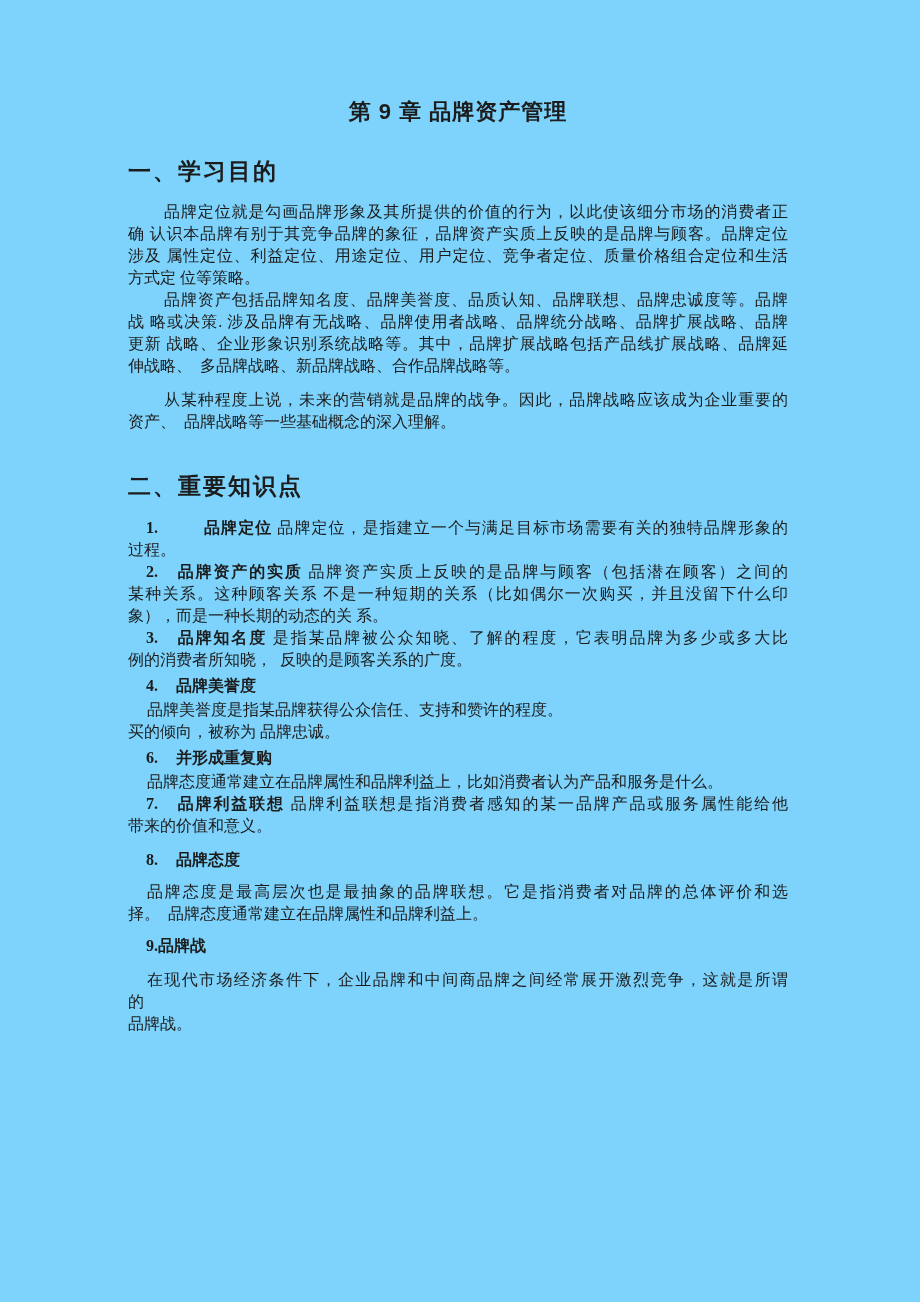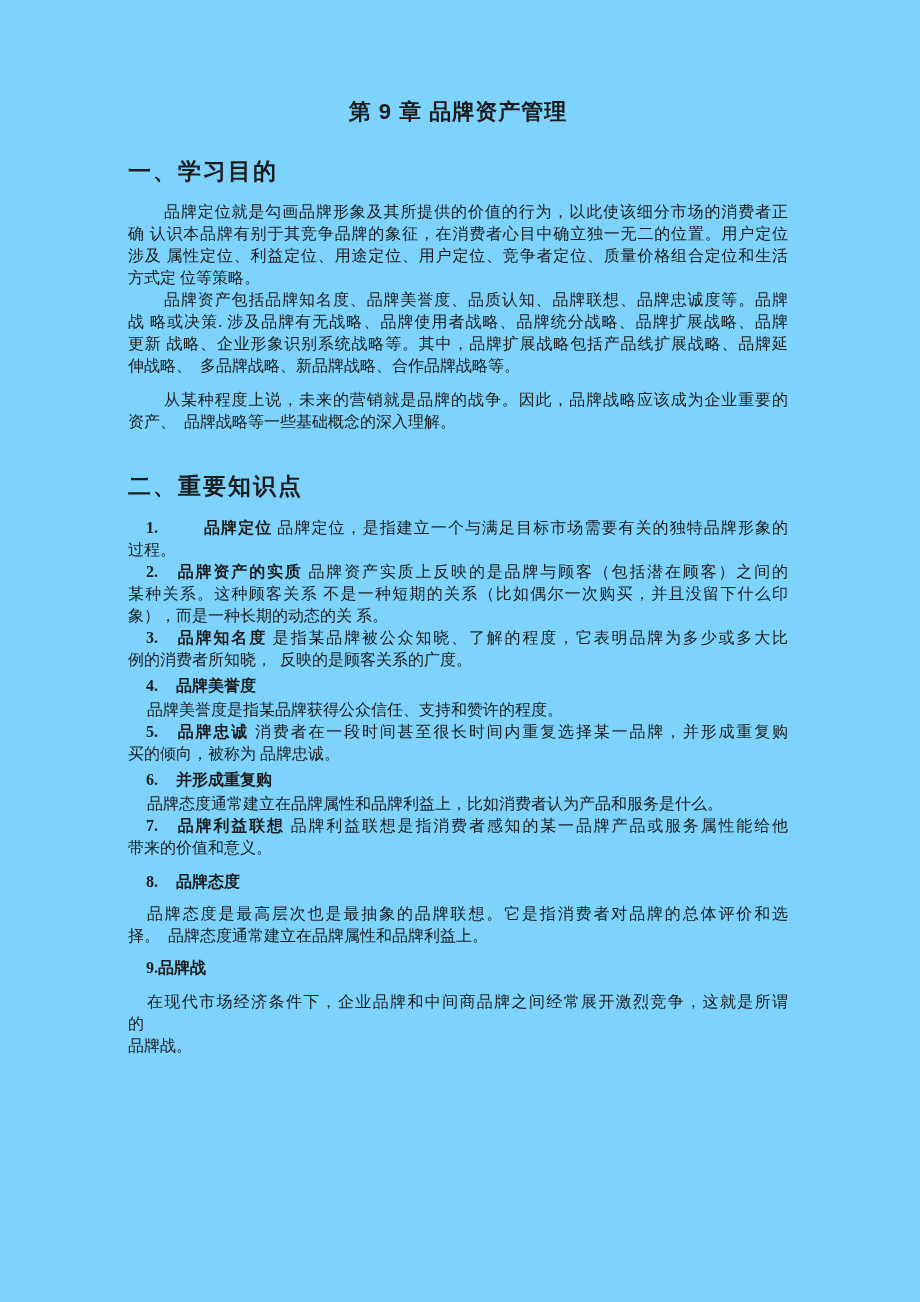--- a/index.html
+++ b/index.html
@@ -72,21 +72,21 @@
 </head>
 <body>
 
 <div class="page">
   <div class="content">
     <div class="chapter-title">第 9 章 品牌资产管理</div>
     <div id="doc-blocks">
         <div class="section-heading">一、学习目的</div>
         <div class="para" style="margin-top: 11px;">
           <div class="line ind-lg full">品牌定位就是勾画品牌形象及其所提供的价值的行为，以此使该细分市场的消费者正</div>
-          <div class="line full">确 认识本品牌有别于其竞争品牌的象征，在消费者心目中确立独一无二的位置。用户定位</div>
+          <div class="line full">确 认识本品牌有别于其竞争品牌的象征，品牌资产实质上反映的是品牌与顾客。品牌定位</div>
           <div class="line full">涉及 属性定位、利益定位、用途定位、用户定位、竞争者定位、质量价格组合定位和生活</div>
           <div class="line">方式定 位等策略。</div>
         </div>
         <div class="para">
           <div class="line ind-lg full">品牌资产包括品牌知名度、品牌美誉度、品质认知、品牌联想、品牌忠诚度等。品牌</div>
           <div class="line full">战 略或决策. 涉及品牌有无战略、品牌使用者战略、品牌统分战略、品牌扩展战略、品牌</div>
           <div class="line full">更新 战略、企业形象识别系统战略等。其中，品牌扩展战略包括产品线扩展战略、品牌延</div>
           <div class="line">伸战略、  多品牌战略、新品牌战略、合作品牌战略等。</div>
         </div>
         <div class="para" style="margin-top: 12px;">
@@ -105,21 +105,20 @@
         </div>
         <div class="item">
           <div class="line full"><span class="item-num">3.</span><span class="item-term">品牌知名度</span> 是指某品牌被公众知晓、了解的程度，它表明品牌为多少或多大比</div>
           <div class="line">例的消费者所知晓，  反映的是顾客关系的广度。</div>
         </div>
         <div class="line item-head" style="margin-top: 4px; margin-bottom: 2px;"><span class="item-num">4.</span><span class="item-term">品牌美誉度</span></div>
         <div class="para">
           <div class="line ind-sm">品牌美誉度是指某品牌获得公众信任、支持和赞许的程度。</div>
         </div>
         <div class="item">
-          <div class="line full"><span class="item-num">5.</span><span class="item-term">品牌忠诚</span> 消费者在一段时间甚至很长时间内重复选择某一品牌，并形成重复购</div>
           <div class="line">买的倾向，被称为 品牌忠诚。</div>
         </div>
         <div class="line item-head" style="margin-top: 4px; margin-bottom: 2px;"><span class="item-num">6.</span><span class="item-term">并形成重复购</span></div>
         <div class="para">
           <div class="line ind-sm">品牌态度通常建立在品牌属性和品牌利益上，比如消费者认为产品和服务是什么。</div>
         </div>
         <div class="item">
           <div class="line full"><span class="item-num">7.</span><span class="item-term">品牌利益联想</span> 品牌利益联想是指消费者感知的某一品牌产品或服务属性能给他</div>
           <div class="line">带来的价值和意义。</div>
         </div>

